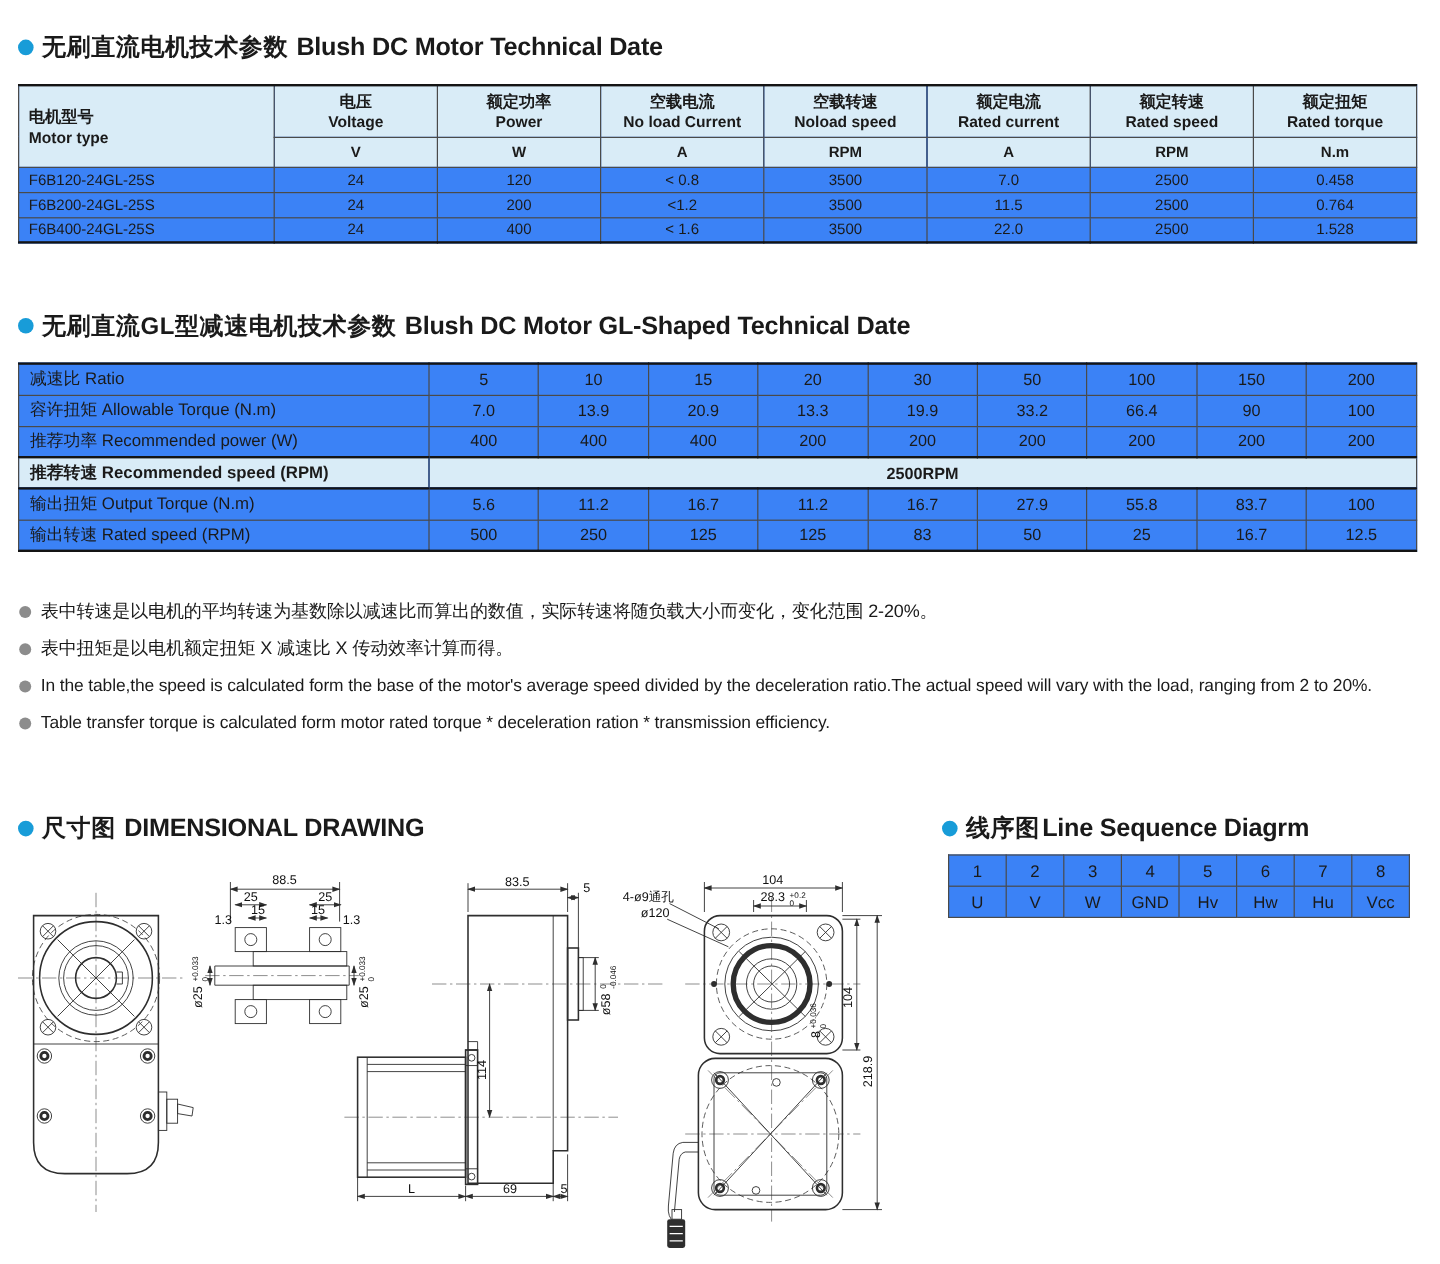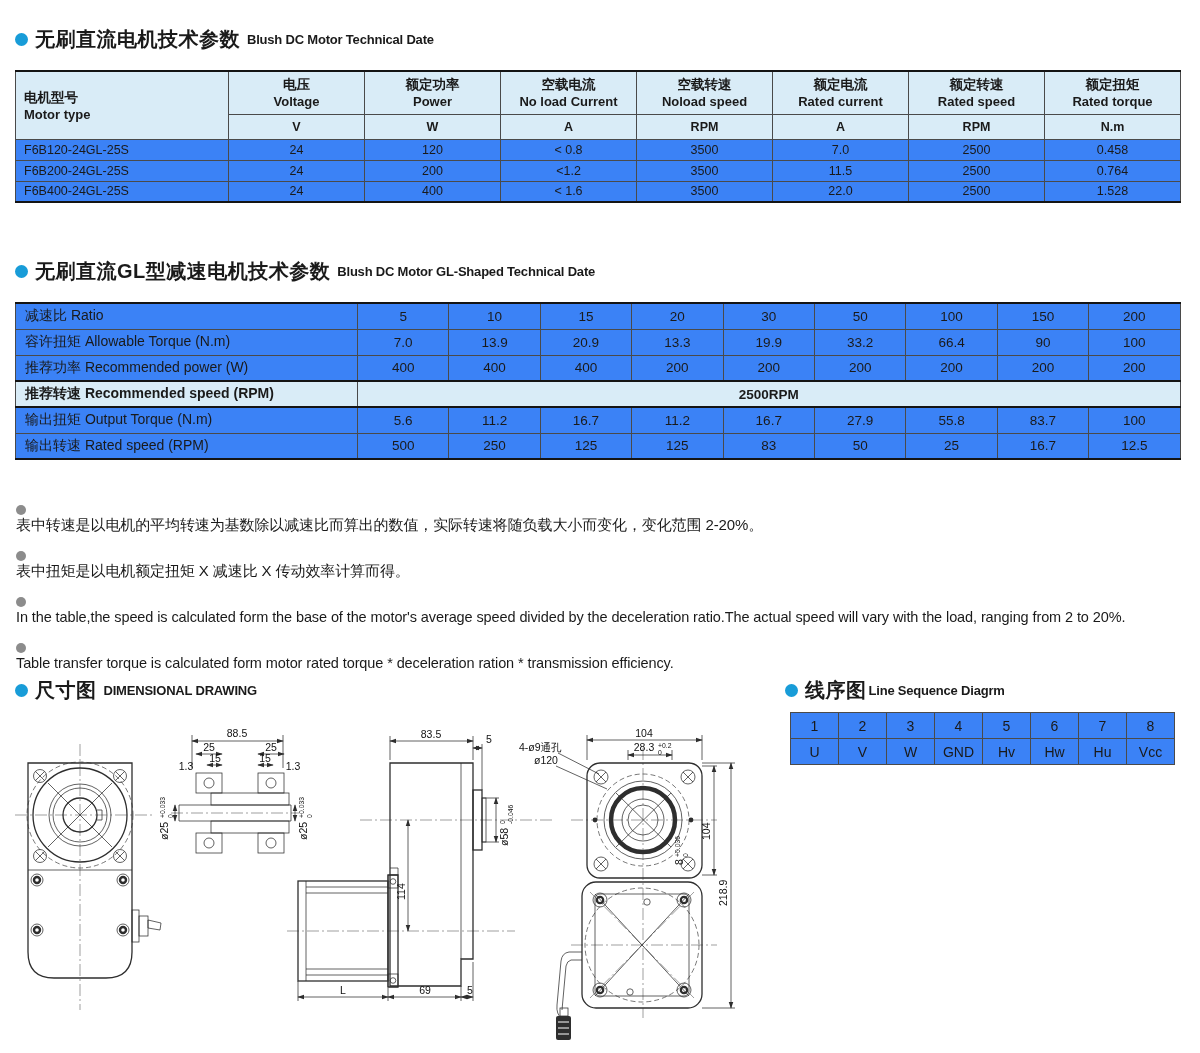--- a/index.html
+++ b/index.html
@@ -4,21 +4,21 @@
 <style>
   * { margin:0; padding:0; box-sizing:border-box; }
   body { background:#fff; }
   .page { position:relative; width:1200px; height:1053px; background:#ffffff;
           font-family:"Liberation Sans","DejaVu Sans",sans-serif; color:#1a1a1a; overflow:hidden; }
 
   
   .section-title { position:absolute; display:flex; align-items:center; }
   .bullet { width:13px; height:13px; border-radius:50%; background:#189cd8; flex:0 0 auto; margin-right:7px; }
   .tzh { font-size:20px; font-weight:800; letter-spacing:.5px; white-space:nowrap; }
-  .ten { font-size:13px; font-weight:700; margin-left:7px; white-space:nowrap; letter-spacing:-.2px; }
+  .ten { font-size:21px; font-weight:700; margin-left:7px; white-space:nowrap; letter-spacing:-.2px; }
 
   
   table { border-collapse:collapse; table-layout:fixed; background:#3b82f6; }
   td, th { border:1px solid #4a4a4a; font-weight:normal; text-align:center; vertical-align:middle;
            font-size:12.5px; padding:0 4px; overflow:hidden; white-space:nowrap; }
 
   
   .t1 { position:absolute; left:15px; top:70px; width:1165px; border-top:2px solid #141414; border-bottom:2px solid #141414; }
   .t1 th { background:#d9ecf7; }
   .t1 .units td { background:#d9ecf7; font-size:12.5px; font-weight:600; }
@@ -27,21 +27,21 @@
   .t1 .left { text-align:left; padding-left:8px; }
 
   
   .t2 { position:absolute; left:15px; top:302px; width:1165px; border-top:2px solid #141414; border-bottom:2px solid #141414; }
   .t2 td { font-size:13.5px; height:26px; }
   .t2 .lbl { text-align:left; padding-left:9px; font-size:14px; }
   .t2 .hl td { background:#d9ecf7; border-top:2px solid #141414; border-bottom:2px solid #141414; font-weight:600; }
 
   
   .notes { position:absolute; left:16px; top:500px; width:1175px; }
-  .note { display:flex; align-items:flex-start; margin-bottom:11px;flex-direction:column; }
+  .note { display:flex; align-items:flex-start; margin-bottom:11px; }
   .nb { width:10px; height:10px; border-radius:50%; background:#8c8c8c; flex:0 0 auto; margin:5px 8px 0 0; }
   .ntext { font-size:14.5px; line-height:20px; letter-spacing:-.1px; }
 
   
   .t3 { position:absolute; left:790px; top:712px; width:385px; border-top:1.5px solid #141414; border-bottom:1.5px solid #141414; }
   .t3 td { height:26px; font-size:14px; }
 
   
   .draw { position:absolute; left:15px; top:710px; width:770px; height:343px; }
   .ol  { fill:none; stroke:#2e2e2e; stroke-width:1.3; }

